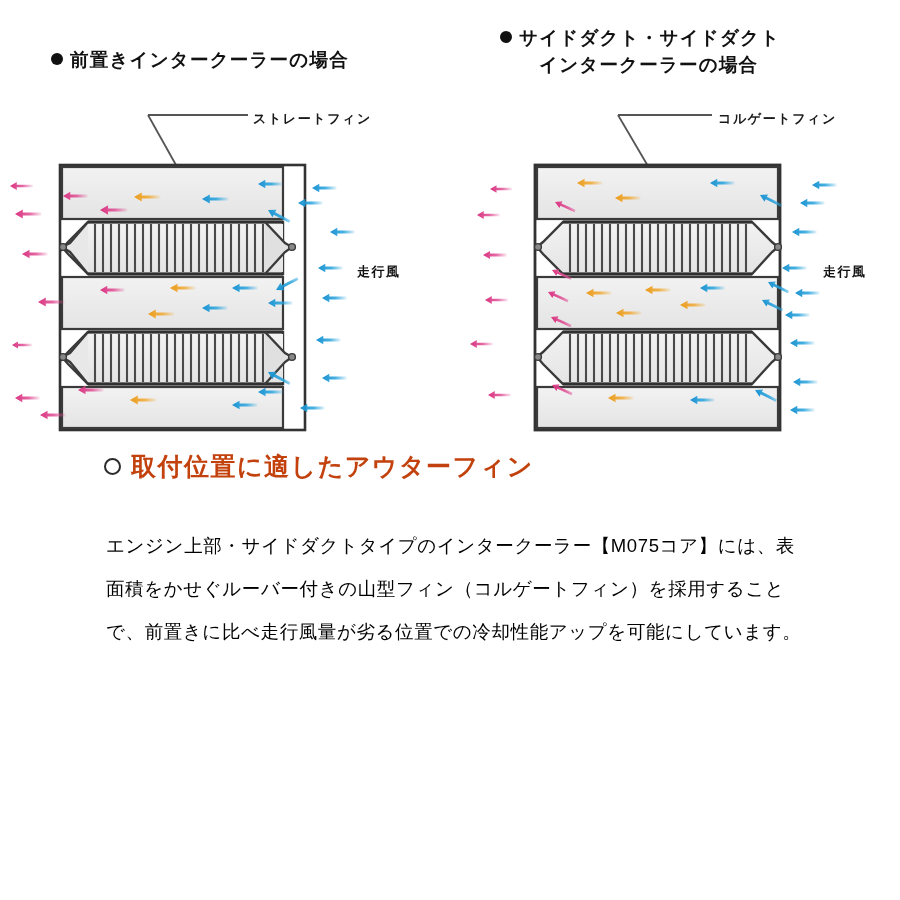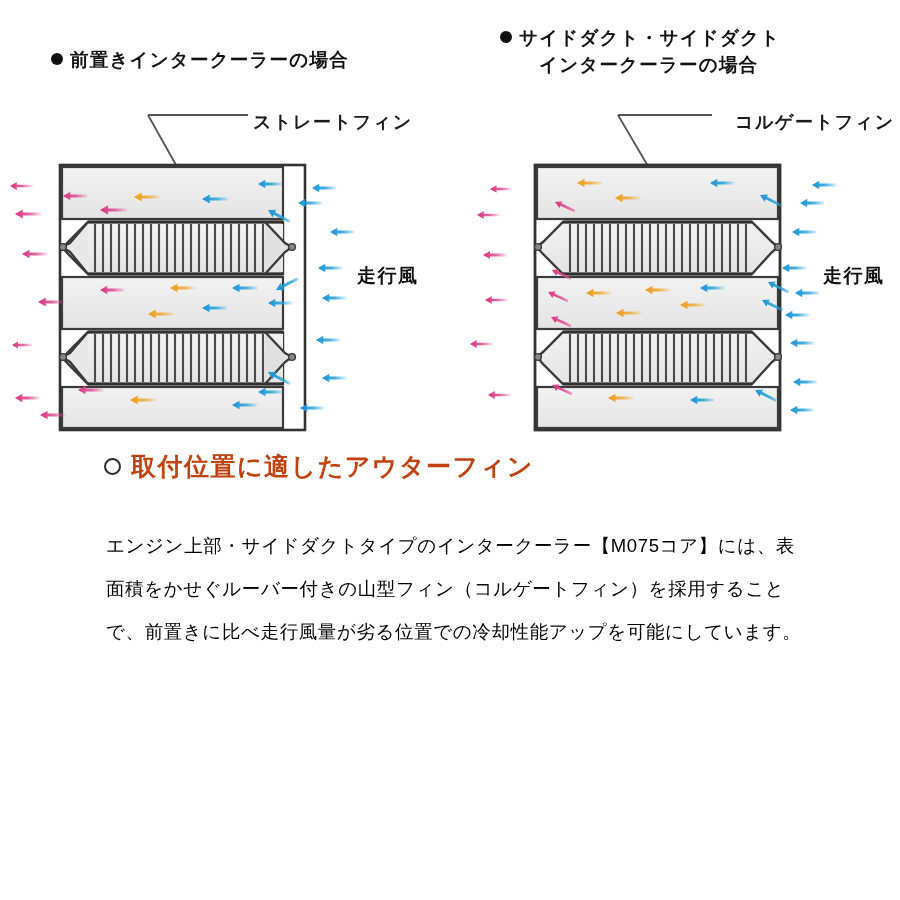--- a/index.html
+++ b/index.html
@@ -32,33 +32,33 @@
     vertical-align:1px;
   }
   #heading-left{left:51px;top:47px;}
   #heading-right{left:500px;top:25px;}
   #heading-right .line2{display:block;margin-left:39px;}
 
   
   .callout-label{
     position:absolute;
     font-weight:bold;
-    font-size:18px;
+    font-size:13px;
     letter-spacing:1.6px;
     color:#1a1a1a;
     white-space:nowrap;
     text-align:center;
   }
   #fin-label-left{left:253px;top:110px;}
-  #fin-label-right{left:718px;top:110px;margin-left:17px;}
+  #fin-label-right{left:718px;top:110px;}
 
   .wind-label{
     position:absolute;
     font-weight:bold;
-    font-size:19px;
+    font-size:13px;
     letter-spacing:1.5px;
     color:#111;
   }
   #wind-label-left{left:357px;top:263px;}
   #wind-label-right{left:823px;top:263px;}
 
   
   svg.diagram{position:absolute;left:0;top:0;width:900px;height:900px;pointer-events:none;}
 
   

